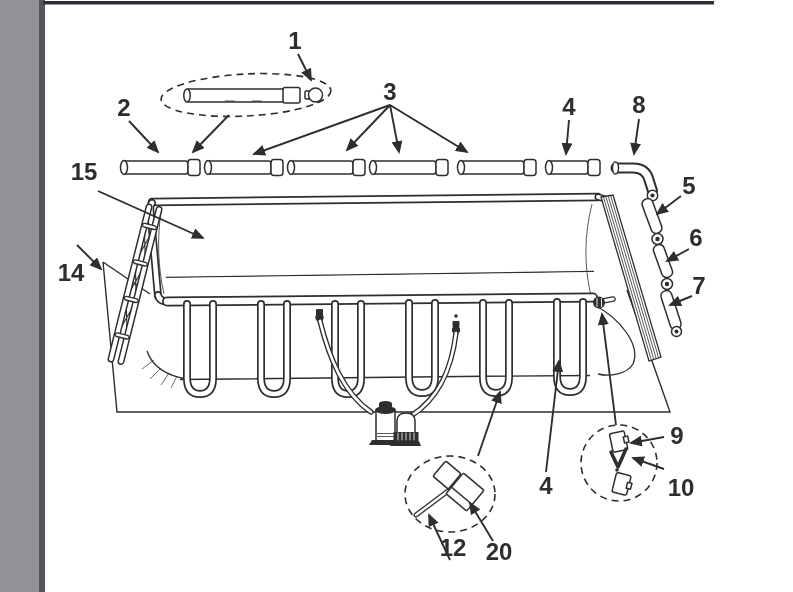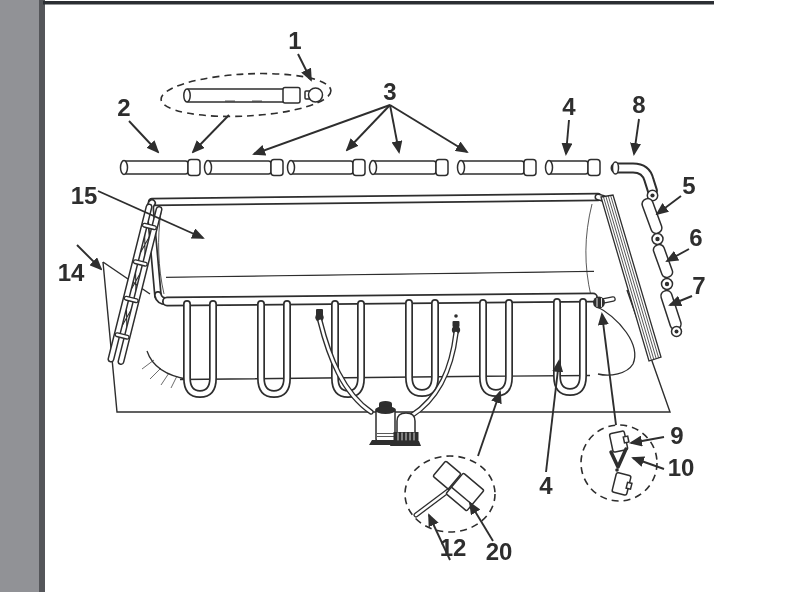--- a/index.html
+++ b/index.html
@@ -270,19 +270,19 @@
 
 <div class="callout" style="left:295px;top:41px;">1</div>
 <div class="callout" style="left:124px;top:108px;">2</div>
 <div class="callout" style="left:390px;top:92px;">3</div>
 <div class="callout" style="left:569px;top:107px;">4</div>
 <div class="callout" style="left:689px;top:186px;">5</div>
 <div class="callout" style="left:696px;top:238px;">6</div>
 <div class="callout" style="left:699px;top:286px;">7</div>
 <div class="callout" style="left:639px;top:105px;">8</div>
 <div class="callout" style="left:677px;top:436px;">9</div>
-<div class="callout" style="left:681px;top:468px;">10</div>
+<div class="callout" style="left:681px;top:488px;">10</div>
 <div class="callout" style="left:546px;top:486px;">4</div>
 <div class="callout" style="left:453px;top:548px;">12</div>
 <div class="callout" style="left:499px;top:552px;">20</div>
 <div class="callout" style="left:71px;top:231px;margin-top:42px;">14</div>
-<div class="callout" style="left:84px;top:196px;">15</div>
+<div class="callout" style="left:84px;top:172px;">15</div>
 </div>
 
 </body></html>

